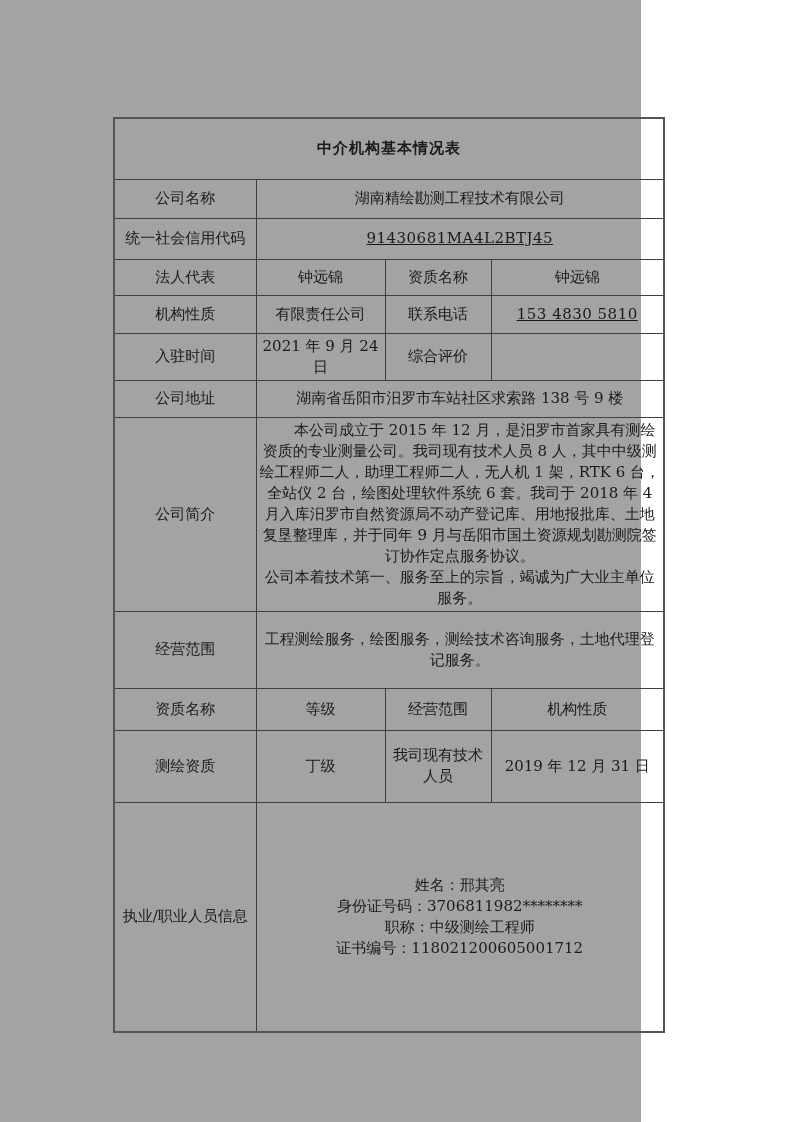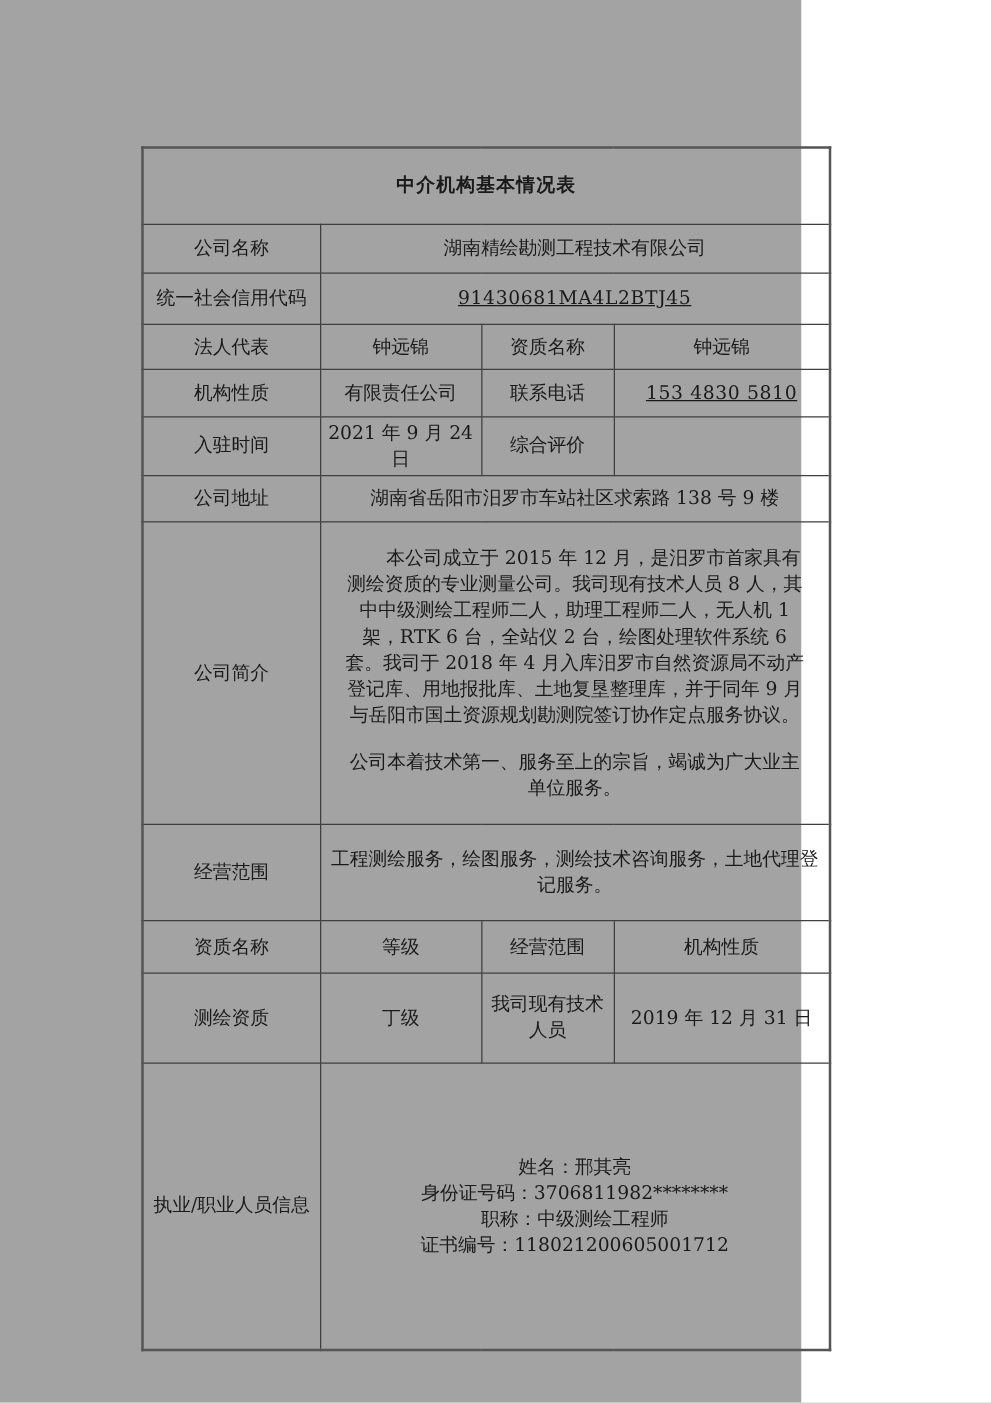--- a/index.html
+++ b/index.html
@@ -57,21 +57,21 @@
   td.value-cell {
     text-align: center;
     vertical-align: middle;
   }
   td.longtext-cell {
     text-align: justify;
     vertical-align: top;
     padding: 3px 8px 2px 8px;
     line-height: 21.5px;
   }
-  td.longtext-cell p { margin: 16px; }
+  td.longtext-cell p { margin: 0; }
   p.indent { text-indent: 2em; }
   td.scope-cell {
     text-align: justify;
     vertical-align: top;
     padding: 8px 8px 2px 8px;
     line-height: 21.5px;
   }
   td.personnel-cell {
     text-align: left;
     vertical-align: middle;

